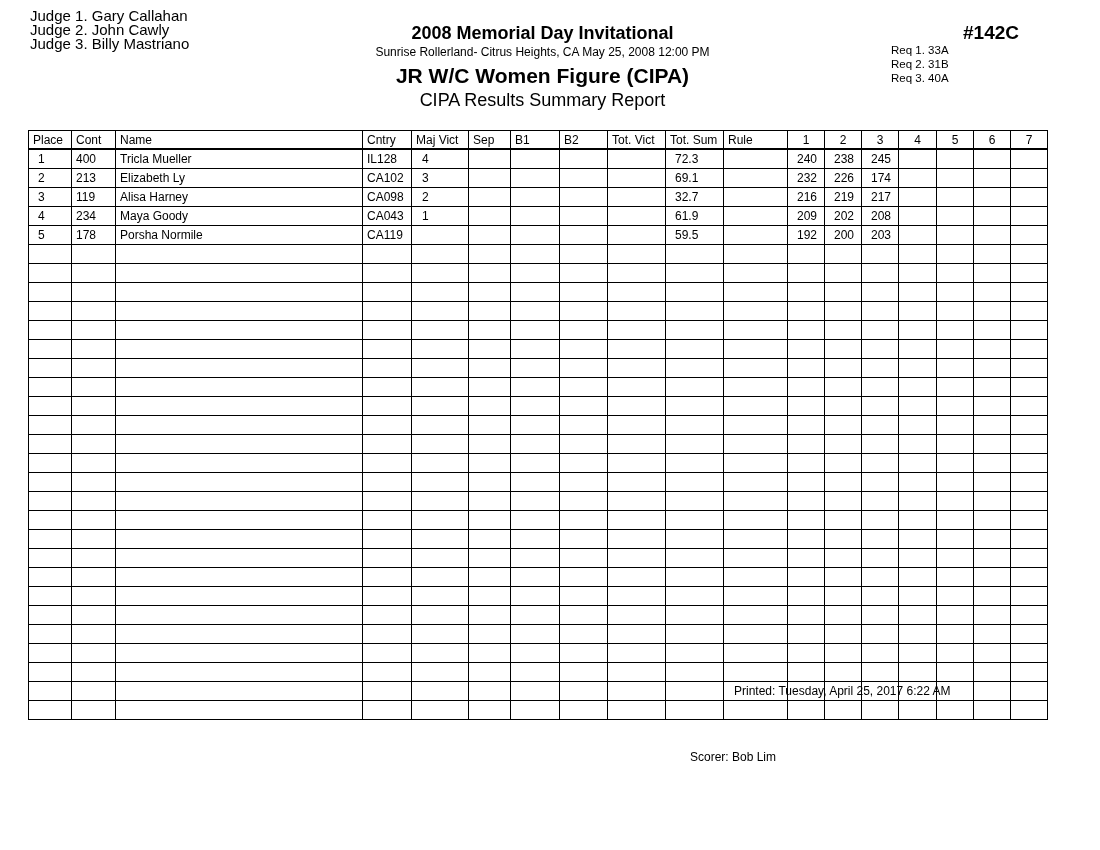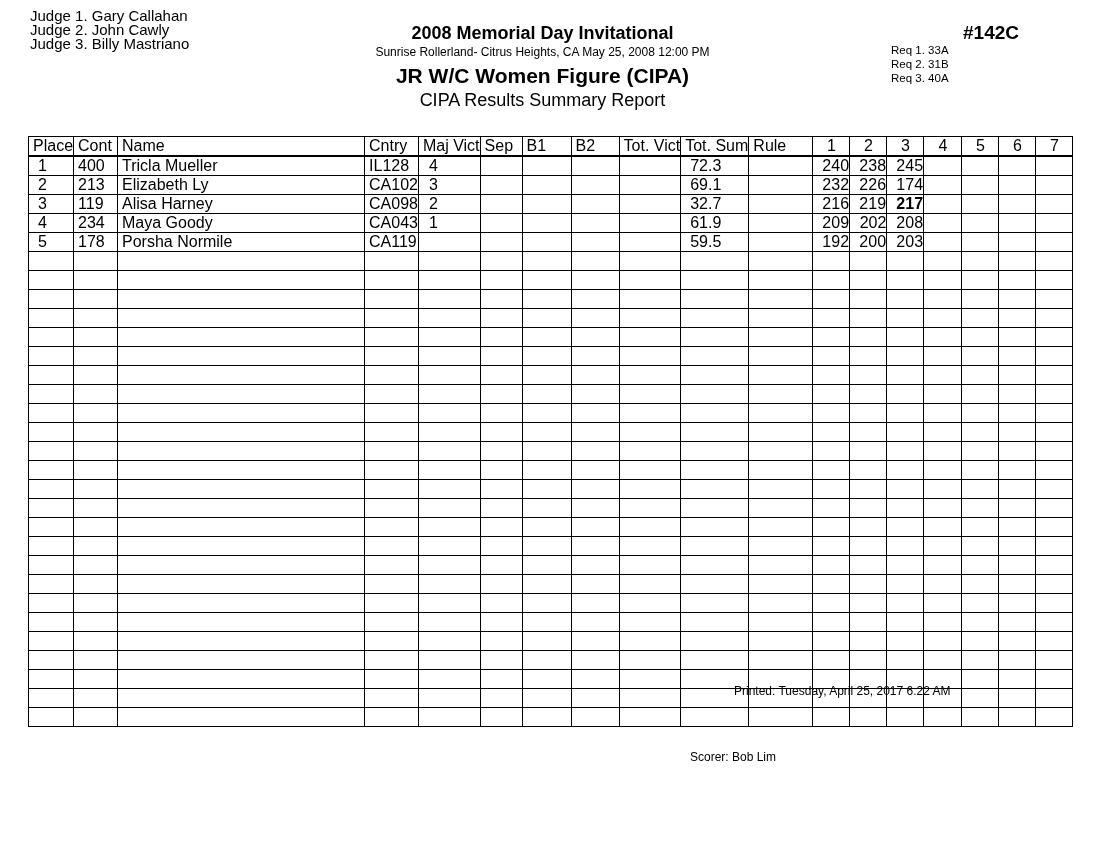--- a/index.html
+++ b/index.html
@@ -7,22 +7,22 @@
          font-family: "Liberation Sans", sans-serif; color: #000; }
   .abs { position: absolute; }
   .judges { left: 30px; top: 9px; font-size: 15px; line-height: 14px; }
   .reqs { left: 891px; top: 43px; font-size: 11.5px; line-height: 14px; }
   .event-no { left: 963px; top: 22px; font-size: 19px; font-weight: bold; }
   .hdr-center { left: 240px; width: 605px; text-align: center; }
   .title { top: 23px; font-size: 18px; font-weight: bold; }
   .subtitle { top: 45px; font-size: 12px; }
   .event-title { top: 64px; font-size: 21px; font-weight: bold; }
   .report-title { top: 90px; font-size: 18px; }
-  table.results { position: absolute; left: 28px; top: 136px; border-collapse: collapse;
-                  table-layout: fixed; font-size: 16px; border-radius: 17px; }
+  table.results { position: absolute; left: 28px; top: 130px; border-collapse: collapse;
+                  table-layout: fixed; font-size: 12px; border-radius: 17px; }
   table.results th, table.results td { border: 1px solid #000; height: 18px; padding: 0 0 0 4px;
                   white-space: nowrap; overflow: hidden; font-weight: normal; text-align: left; }
   table.results thead th { border-bottom: 2px solid #000; height: 17px; }
   table.results td.num, table.results th.num { text-align: center; padding: 0; }
   .footer { left: 690px; font-size: 12px; }
   .printed { top: 684px; margin-left: 44px; }
   .scorer { top: 750px; }
 </style>
 </head>
 <body>
@@ -138,40 +138,40 @@
         <td>CA098</td>
         <td style="padding-left: 10px;">2</td>
         <td></td>
         <td></td>
         <td></td>
         <td></td>
         <td style="padding-left: 9px;">32.7</td>
         <td></td>
         <td style="padding-left: 9px;">216</td>
         <td style="padding-left: 9px;">219</td>
-        <td style="padding-left: 9px; font-weight: bold;">217</td>
+        <td style="padding-left: 9px;">217</td>
         <td style="padding-left: 9px;"></td>
         <td style="padding-left: 9px;"></td>
         <td style="padding-left: 9px;"></td>
         <td style="padding-left: 9px;"></td>
       </tr>
       <tr>
         <td style="padding-left: 9px;">4</td>
         <td style="padding-left: 4px;">234</td>
         <td>Maya Goody</td>
         <td>CA043</td>
         <td style="padding-left: 10px;">1</td>
         <td></td>
         <td></td>
         <td></td>
         <td></td>
         <td style="padding-left: 9px;">61.9</td>
         <td></td>
         <td style="padding-left: 9px;">209</td>
-        <td style="padding-left: 9px; text-align: right;">202</td>
+        <td style="padding-left: 9px;">202</td>
         <td style="padding-left: 9px;">208</td>
         <td style="padding-left: 9px;"></td>
         <td style="padding-left: 9px;"></td>
         <td style="padding-left: 9px;"></td>
         <td style="padding-left: 9px;"></td>
       </tr>
       <tr>
         <td style="padding-left: 9px;">5</td>
         <td style="padding-left: 4px;">178</td>
         <td>Porsha Normile</td>

